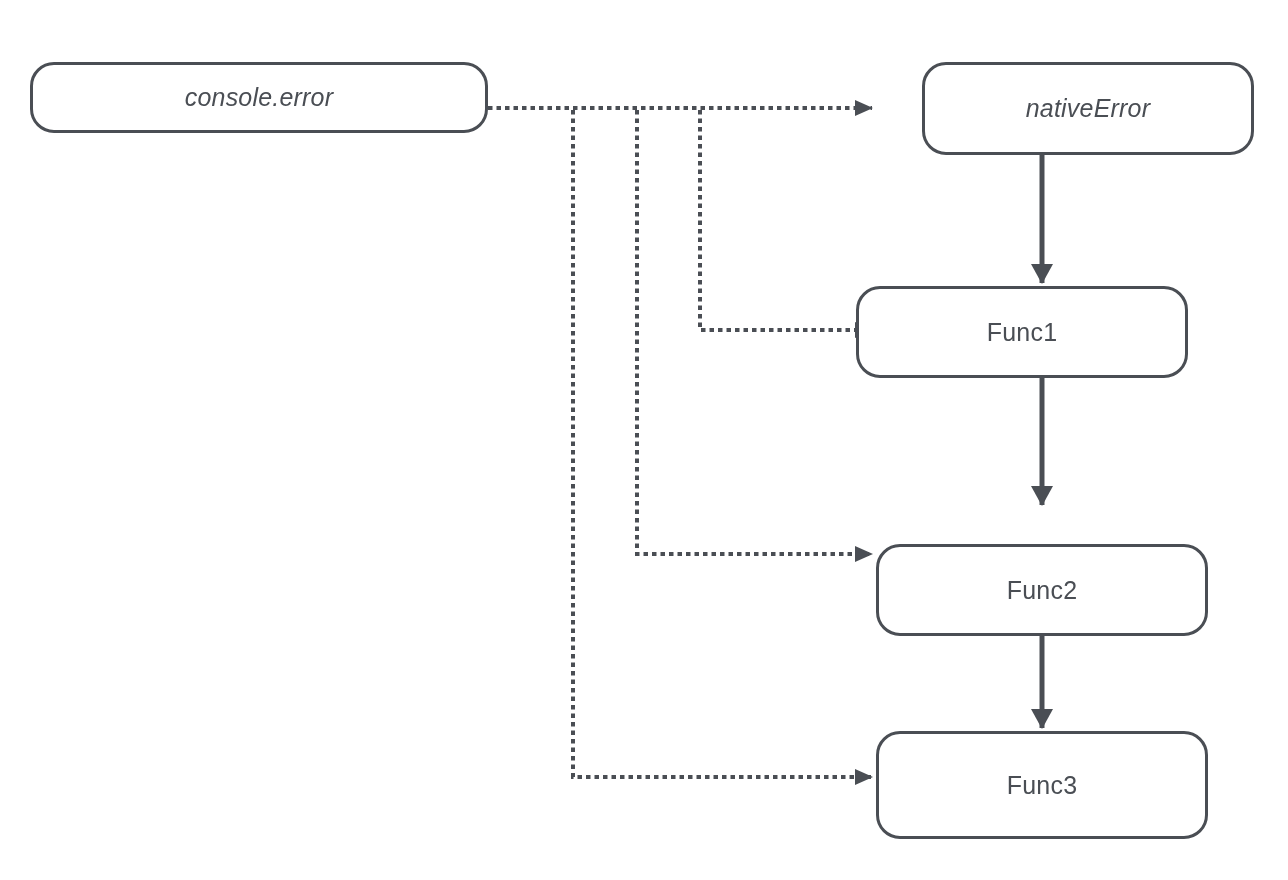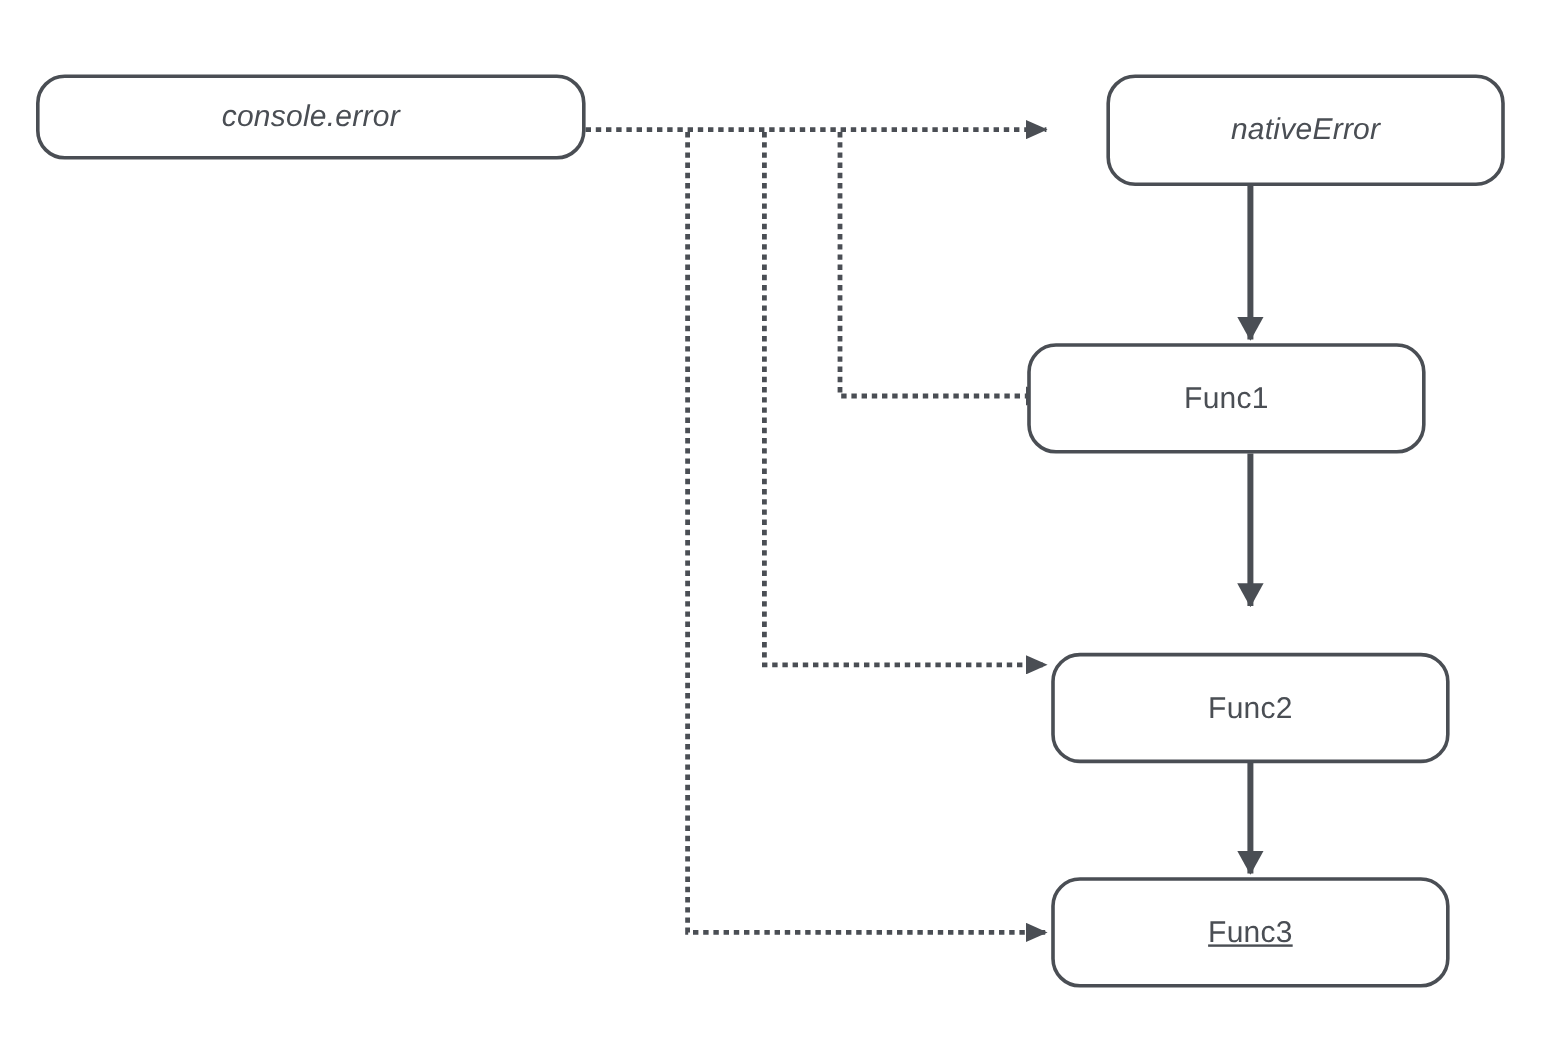--- a/index.html
+++ b/index.html
@@ -33,21 +33,21 @@
     background: #ffffff;
     color: var(--text);
     font-size: 25px;
     line-height: 1;
     letter-spacing: 0.2px;
   }
   .node-console-error { left: 30px;  top: 62px;  width: 458px; height: 71px; font-style: italic; }
   .node-native-error  { left: 922px; top: 62px;  width: 332px; height: 93px; font-style: italic; }
   .node-func1         { left: 856px; top: 286px; width: 332px; height: 92px; }
   .node-func2         { left: 876px; top: 508px; width: 332px; height: 92px; margin-top: 36px; }
-  .node-func3         { left: 876px; top: 731px; width: 332px; height: 92px; text-decoration: underline; }
+  .node-func3         { left: 876px; top: 731px; width: 332px; height: 108px; }
   svg.edges {
     position: absolute;
     left: 0; top: 0;
     width: 1288px;
     height: 880px;
     pointer-events: none;
   }
   .edge-dotted {
     fill: none;
     stroke: var(--stroke);

